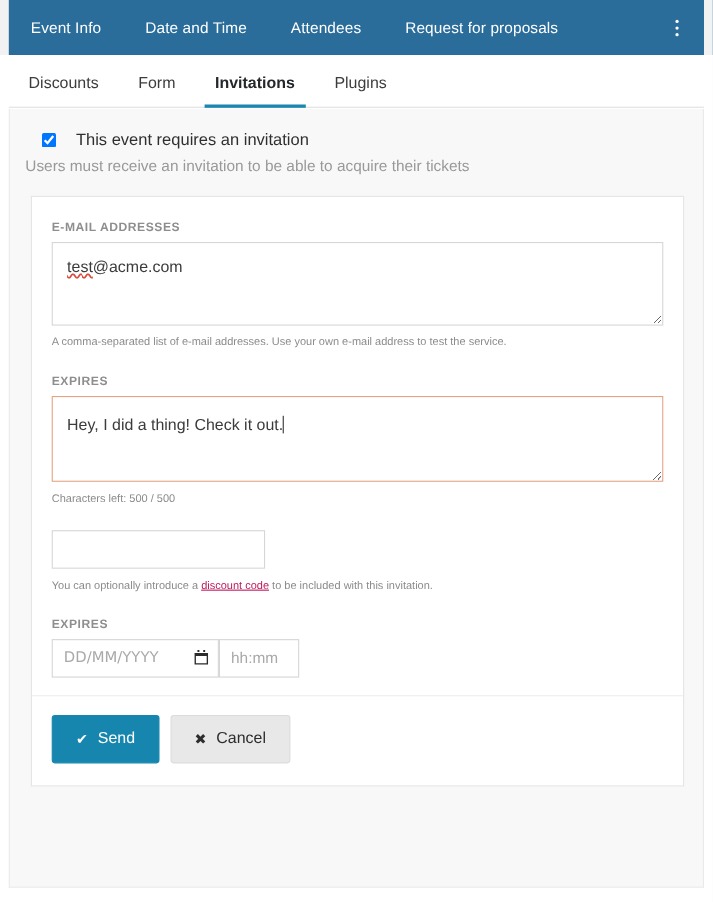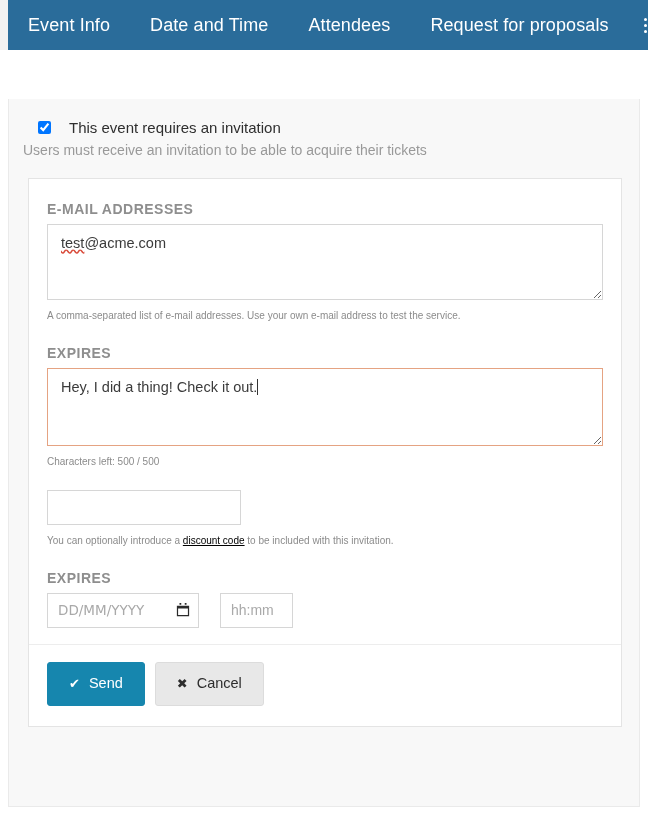--- a/index.html
+++ b/index.html
@@ -42,21 +42,21 @@
     flex: 0 0 auto;
   }
   .topnav-items {
     display: flex;
     align-items: center;
     flex: 1 1 auto;
     height: 50px;
   }
   .topnav-item {
     color: #ffffff;
-    font-size: 18px;
+    font-size: 14px;
     padding: 0 20px;
     line-height: 50px;
     white-space: nowrap;
     cursor: pointer;
     letter-spacing: 0.1px;
   }
   .kebab {
     width: 34px;
     height: 50px;
     display: flex;
@@ -168,21 +168,21 @@
     width: 594px;
     background: #ffffff;
     border: 1px solid #e4e4e4;
     box-sizing: border-box;
   }
   .card-body {
     padding: 22px 18px 16px 18px;
   }
 
   .field-label {
-    font-size: 14px;
+    font-size: 11px;
     font-weight: bold;
     color: #8e8e8e;
     letter-spacing: 0.5px;
     margin-bottom: 7px;
   }
 
   textarea.ta {
     display: block;
     width: 100%;
     box-sizing: border-box;
@@ -202,42 +202,42 @@
     border: 1px solid #e5a382;
   }
 
   .help-text {
     font-size: 10px;
     color: #8b8b8b;
     line-height: 1.55;
     margin-top: 8px;
   }
   .help-text a {
-    color: #000000;
+    color: #be185d;
     text-decoration: underline;
   }
 
   .block-gap { height: 21px; }
 
   input.text-in {
     box-sizing: border-box;
     border: 1px solid #d6d6d6;
     background: #ffffff;
     font-family: "Liberation Sans", sans-serif;
     font-size: 14px;
     color: #3b3b3b;
     padding: 8px 10px;
     outline: none;
     height: 35px;
   }
   #discount-in { width: 194px; }
 
   .expires-row {
     display: flex;
-    gap: 21px;
+    gap: 0;
     align-items: flex-start;
   }
   .date-wrap {
     position: relative;
     width: 152px;
   }
   #date-in {
     width: 152px;
     padding-right: 30px;
     font-family: "DejaVu Sans", sans-serif;
@@ -325,20 +325,26 @@
       <div class="topnav-item">Request for proposals</div>
     </div>
     <div class="kebab">
       <span></span>
       <span></span>
       <span></span>
     </div>
     <div class="right-strip"></div>
   </div>
 
+  <div class="subtabs">
+    <div class="subtab">Discounts</div>
+    <div class="subtab">Form</div>
+    <div class="subtab active">Invitations</div>
+    <div class="subtab">Plugins</div>
+  </div>
 
   <div class="content">
 
     <div class="require-block">
       <div class="require-row">
         <input type="checkbox" class="cb" id="req-cb" checked="" style="">
         <label for="req-cb" class="require-label">This event requires an invitation</label>
       </div>
       <div class="require-help">Users must receive an invitation to be able to acquire their tickets</div>
     </div>

